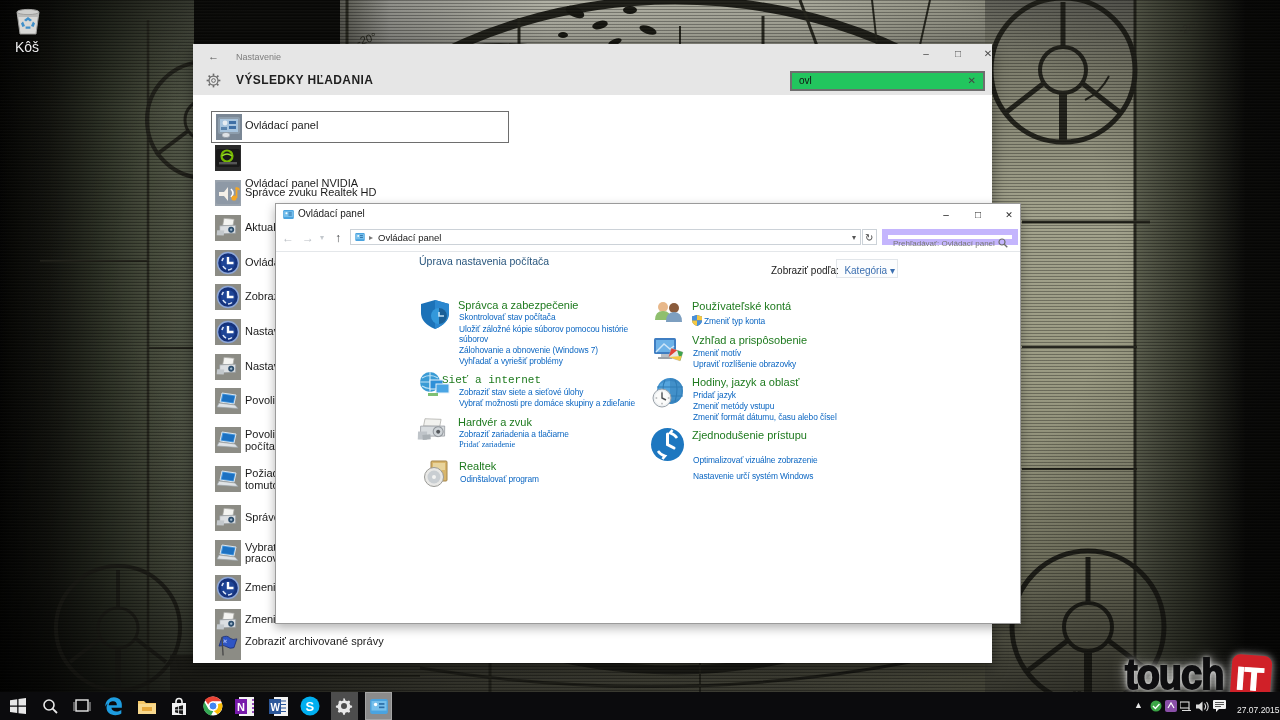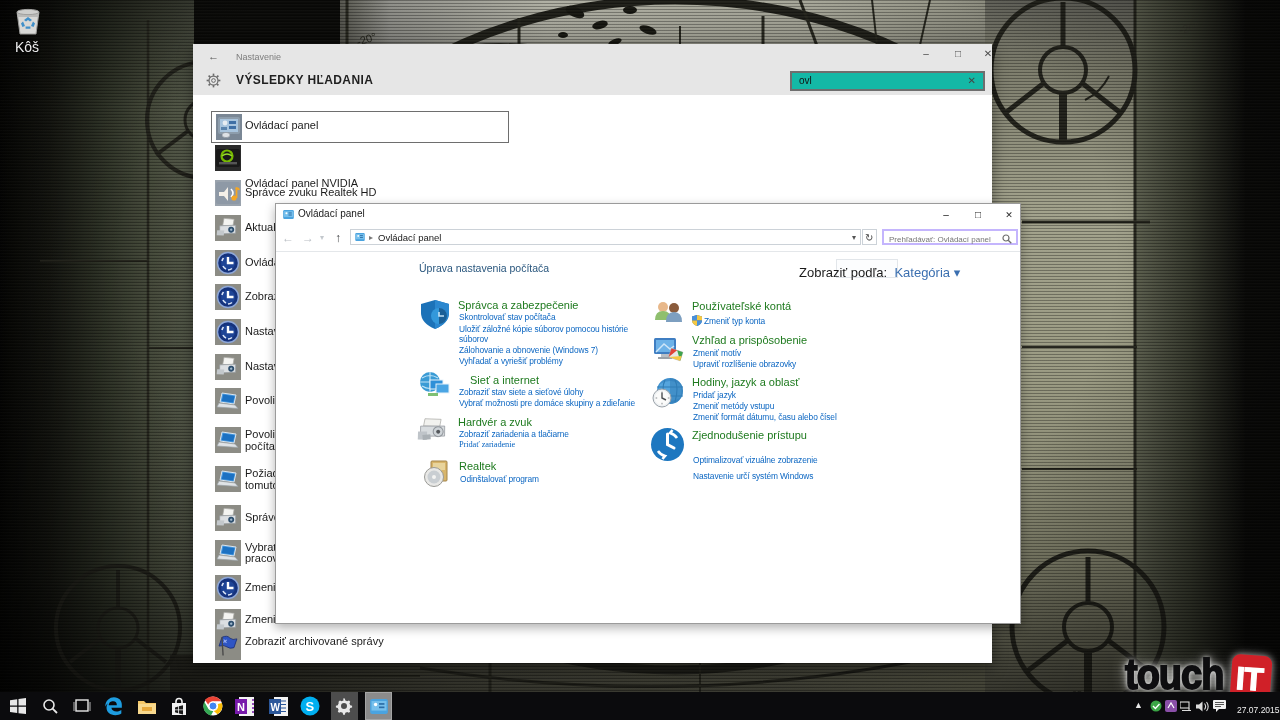--- a/index.html
+++ b/index.html
@@ -189,21 +189,21 @@
         <line x1="1" y1="12" x2="4.5" y2="12"></line>
           <line x1="19.5" y1="12" x2="23" y2="12"></line>
         <line x1="4.2" y1="4.2" x2="6.7" y2="6.7"></line>
           <line x1="17.3" y1="17.3" x2="19.8" y2="19.8"></line>
         <line x1="4.2" y1="19.8" x2="6.7" y2="17.3"></line>
           <line x1="17.3" y1="6.7" x2="19.8" y2="4.2"></line>
       </g>
       <circle cx="12" cy="12" r="3" fill="#e6e6e6" stroke="#6a6a6a" stroke-width="1.6"></circle>
     </svg>
     <div style="position:absolute;left:43px;top:29px;font-size:12px;font-weight:bold;color:#1f1f1f;letter-spacing:.4px;">VÝSLEDKY HĽADANIA</div>
-    <div style="position:absolute;left:597px;top:27px;width:195px;height:20px;background:#14b8a6;border:2px solid #6e6e6e;">
+    <div style="position:absolute;left:597px;top:27px;width:195px;height:20px;background:#22c55e;border:2px solid #6e6e6e;">
       <span style="position:absolute;left:7px;top:2px;font-size:10px;color:#111;">ovl</span>
       <span style="position:absolute;right:7px;top:2px;font-size:10px;color:#444;">✕</span>
     </div>
   </div>
 
   <div id="setlist">
 
     <div style="position:absolute;left:18px;top:67px;width:298px;height:32px;border:1px solid #6e6e6e;background:#fff;"></div>
     <div class="sq" style="left:23px;top:70px;background:#7a8795;">
       <svg width="26" height="26" viewBox="0 0 26 26">
@@ -388,31 +388,31 @@
         <rect x="13" y="6" width="8" height="2.5" fill="#2c6ea8"></rect>
         <rect x="13" y="11" width="8" height="2.5" fill="#2c6ea8"></rect>
       </svg>
     <span style="position:absolute;left:18px;top:3px;font-size:8px;color:#777;">▸</span>
     <span style="position:absolute;left:27px;top:2px;font-size:9.5px;color:#1a1a1a;">Ovládací panel</span>
     <span style="position:absolute;right:4px;top:3px;font-size:8px;color:#555;">▾</span>
   </div>
   <div style="position:absolute;left:586px;top:25px;width:15px;height:16px;border:1px solid #ccd2d8;background:#fff;">
     <span style="position:absolute;left:2px;top:2px;font-size:10px;color:#444;">↻</span>
   </div>
-  <div style="position:absolute;left:606px;top:25px;width:136px;height:16px;border:2px solid #c4b5fd;background:#fff;">
+  <div style="position:absolute;left:606px;top:25px;width:136px;height:16px;border:6px solid #c4b5fd;background:#fff;">
     <span style="position:absolute;left:5px;top:3.5px;font-size:8px;color:#767676;">Prehľadávať: Ovládací panel</span>
     <svg width="10" height="10" style="position:absolute;right:4px;top:3px;">
         <circle cx="4" cy="4" r="3" fill="none" stroke="#6d6d6d" stroke-width="1.2"></circle>
         <line x1="6.2" y1="6.2" x2="9.3" y2="9.3" stroke="#6d6d6d" stroke-width="1.3"></line>
       </svg>
   </div>
 
-  <div style="position:absolute;left:143px;top:58px;font-size:10.5px;color:#29567d;">Úprava nastavenia počítača</div>
+  <div style="position:absolute;left:143px;top:51px;font-size:10.5px;color:#29567d;">Úprava nastavenia počítača</div>
   <div style="position:absolute;left:560px;top:55px;width:62px;height:19px;border:1px solid #e2e6ea;background:#fcfdfe;"></div>
-  <div style="position:absolute;left:523px;top:61px;font-size:13px;color:#1a1a1a;">Zobraziť podľa:&nbsp;&nbsp;<span style="color:#3b6fb0;">Kategória&nbsp;▾</span></div>
+  <div style="position:absolute;left:495px;top:61px;font-size:10px;color:#1a1a1a;">Zobraziť podľa:&nbsp;&nbsp;<span style="color:#3b6fb0;">Kategória&nbsp;▾</span></div>
 
   <svg width="32" height="31" viewBox="0 0 32 31" style="position:absolute;left:143px;top:95px;">
       <path d="M16 1 L30 5 V14 q0 10 -14 16 q-14 -6 -14 -16 V5 Z" fill="#1c72b8"></path>
       <path d="M16 1 L30 5 V14 q0 10 -14 16 Z" fill="#2b87cf"></path>
       <circle cx="20" cy="17" r="8" fill="#3398db"></circle>
       <path d="M20 9 a8 8 0 0 1 0 16 Z" fill="#1a5f97"></path>
       <path d="M20 13 v4 h5" stroke="#bfe0f5" stroke-width="1.6" fill="none"></path>
     </svg>
   <div class="cptxt grn" style="position:absolute;left:182px;top:95px;">Správca a zabezpečenie</div>
   <div class="cptxt lnk" style="position:absolute;left:183px;top:108px;">Skontrolovať stav počítača</div>
@@ -420,21 +420,21 @@
   <div class="cptxt lnk" style="position:absolute;left:183px;top:130px;">súborov</div>
   <div class="cptxt lnk" style="position:absolute;left:183px;top:140.5px;">Zálohovanie a obnovenie (Windows 7)</div>
   <div class="cptxt lnk" style="position:absolute;left:183px;top:151.5px;">Vyhľadať a vyriešiť problémy</div>
   <svg width="33" height="28" viewBox="0 0 33 28" style="position:absolute;left:142px;top:167px;">
       <circle cx="12" cy="11" r="10" fill="#3a9bd5"></circle>
       <path d="M4 7 q8 -5 16 0 M4 15 q8 5 16 0 M12 1 v20 M2 11 h20" stroke="#bfe3f7" stroke-width="1.2" fill="none"></path>
       <rect x="12" y="9" width="13" height="9" fill="#2f8fd8" stroke="#e8f2fa" stroke-width="1"></rect>
       <rect x="18" y="13" width="13" height="9" fill="#4aa5e4" stroke="#e8f2fa" stroke-width="1"></rect>
       <rect x="10" y="22" width="10" height="3" fill="#7fc074"></rect>
     </svg>
-  <div class="cptxt grn" style="position:absolute;left:194px;top:169.5px;">Sieť a internet</div>
+  <div class="cptxt grn" style="position:absolute;left:166px;top:169.5px;font-family:Liberation Mono, monospace;">Sieť a internet</div>
   <div class="cptxt lnk" style="position:absolute;left:183px;top:182.5px;">Zobraziť stav siete a sieťové úlohy</div>
   <div class="cptxt lnk" style="position:absolute;left:183px;top:194px;">Vybrať možnosti pre domáce skupiny a zdieľanie</div>
   <svg width="34" height="29" viewBox="0 0 34 29" style="position:absolute;left:141px;top:212px;">
       <g transform="rotate(-5 17 14)">
         <polygon points="9,2 25,4 23,11 7,9" fill="#f2f2ef" stroke="#a9a9a5" stroke-width=".7"></polygon>
         <polygon points="4,9 28,11 27,21 3,19" fill="#d8dcdf" stroke="#8f949a" stroke-width=".7"></polygon>
         <circle cx="21" cy="16" r="5" fill="#cfd4d8" stroke="#8f949a"></circle>
         <circle cx="21" cy="16" r="2" fill="#55585c"></circle>
         <polygon points="1,14 10,15 9,23 0,22" fill="#bfc4c9"></polygon>
         <rect x="5" y="18" width="8" height="5" fill="#aab0b5"></rect>

